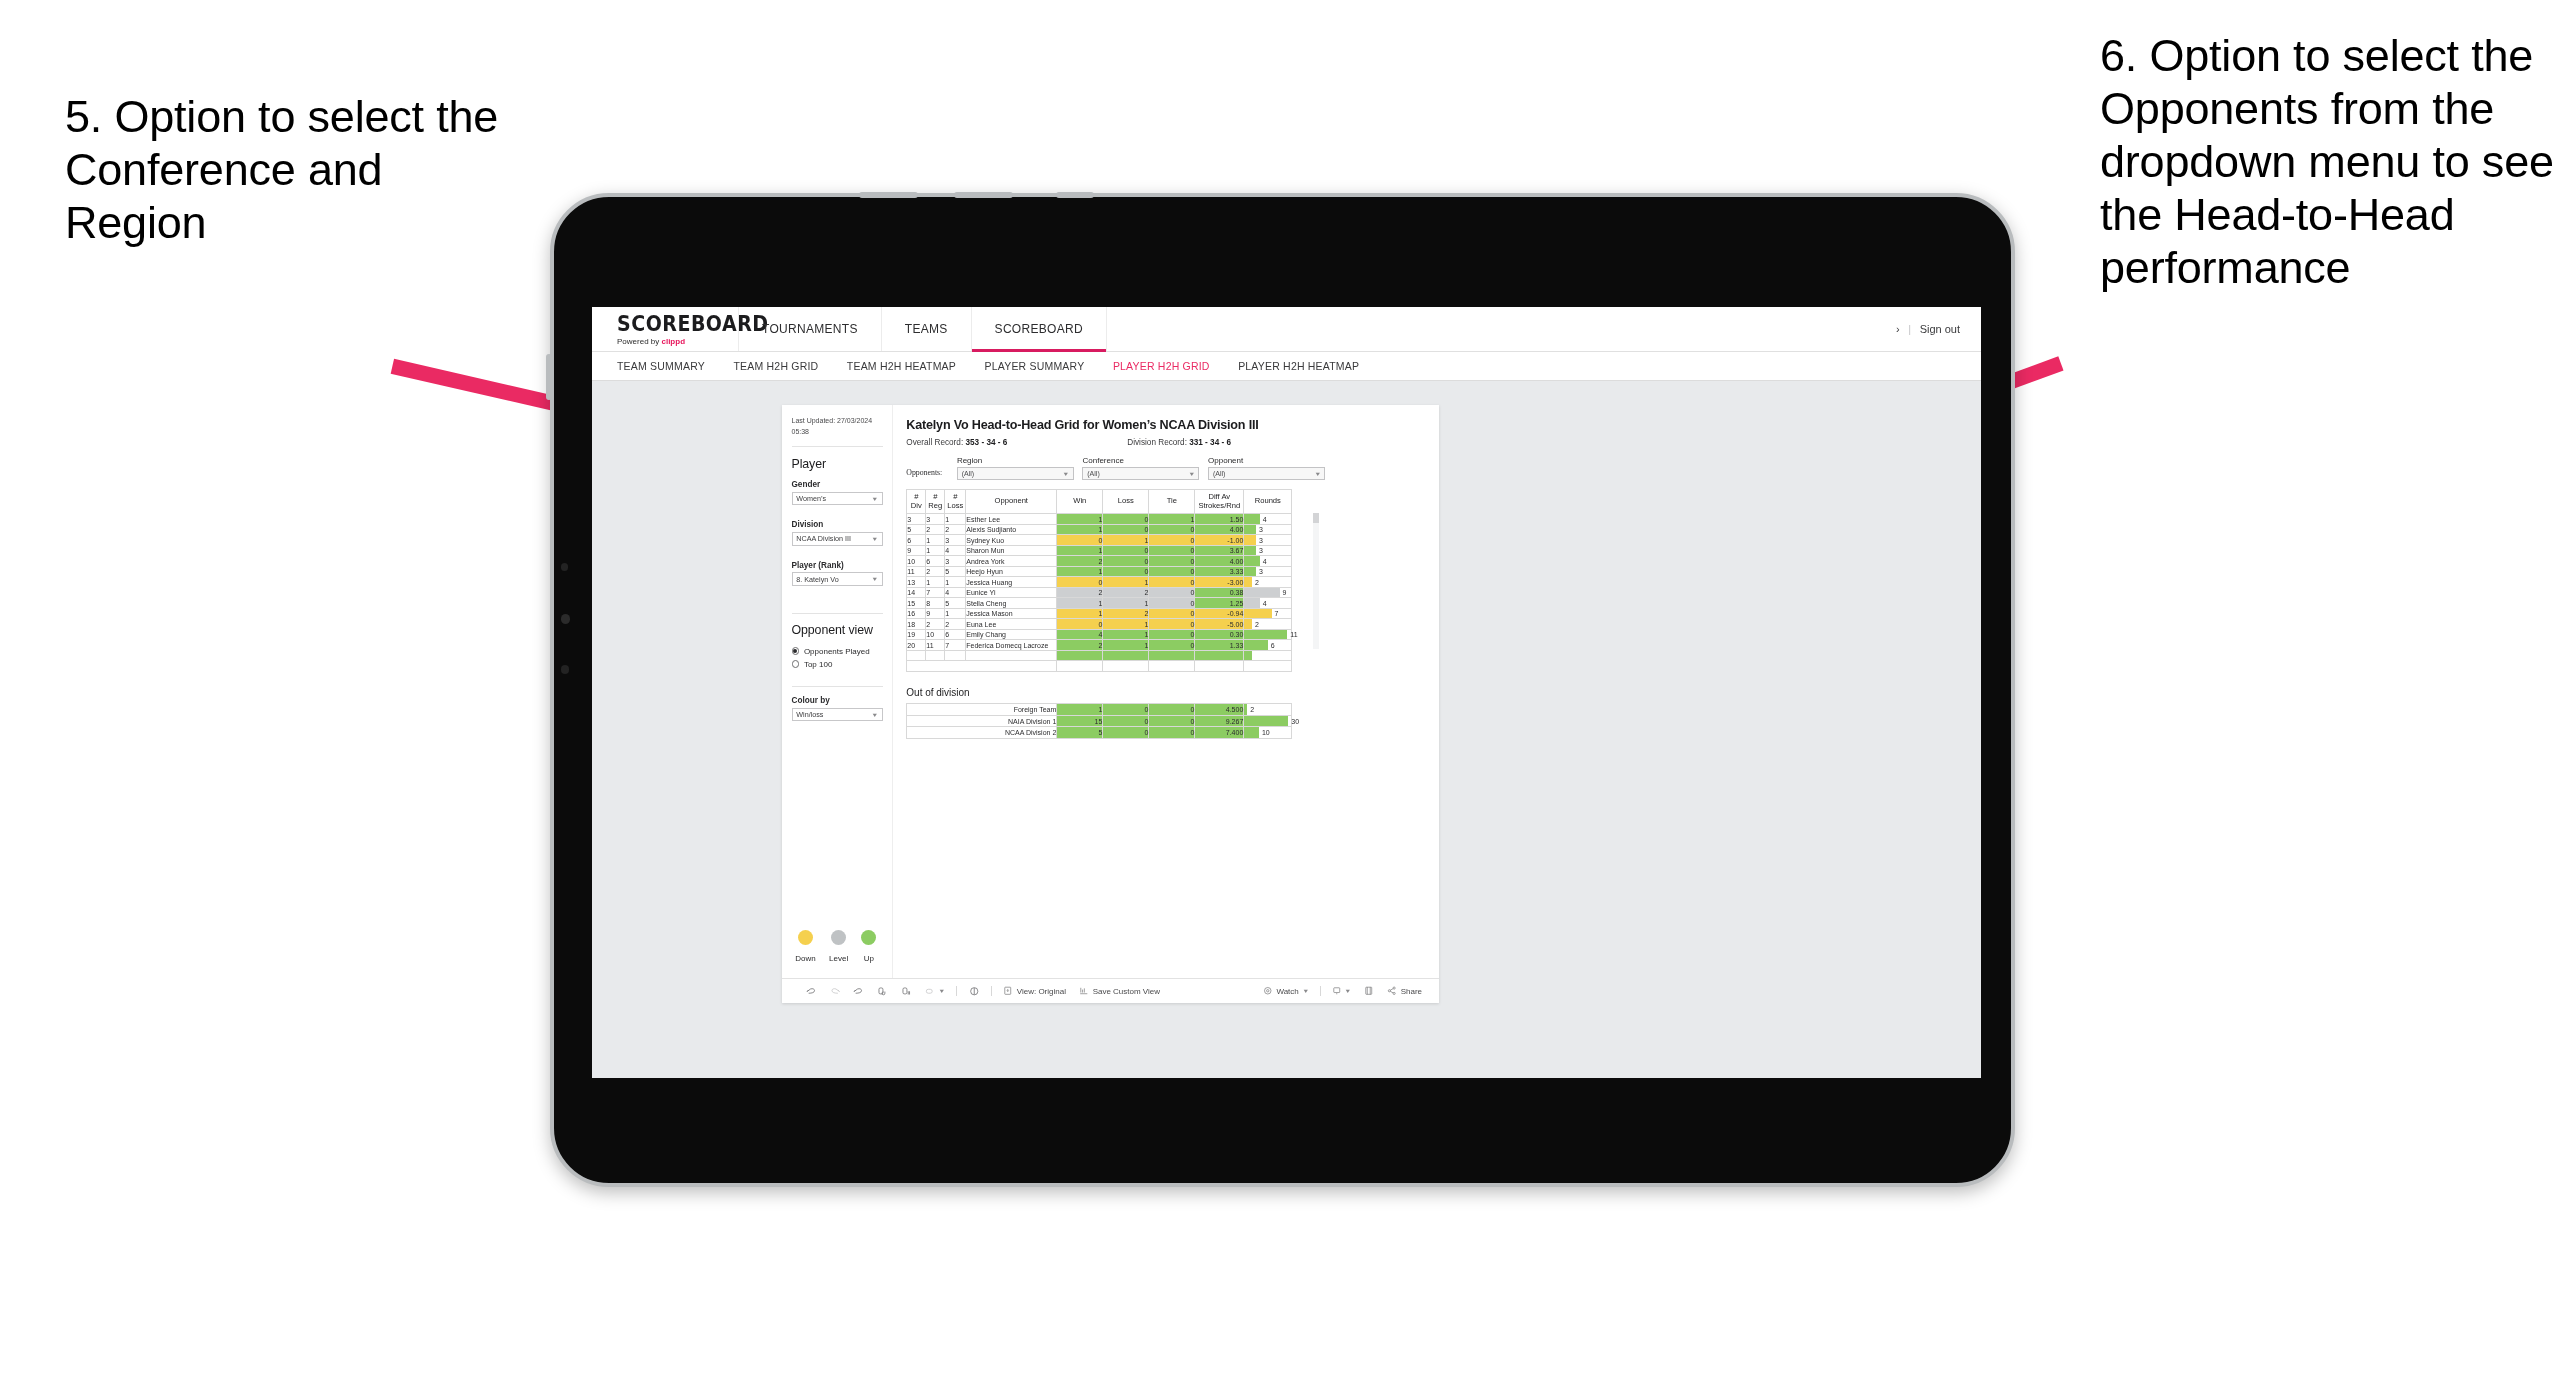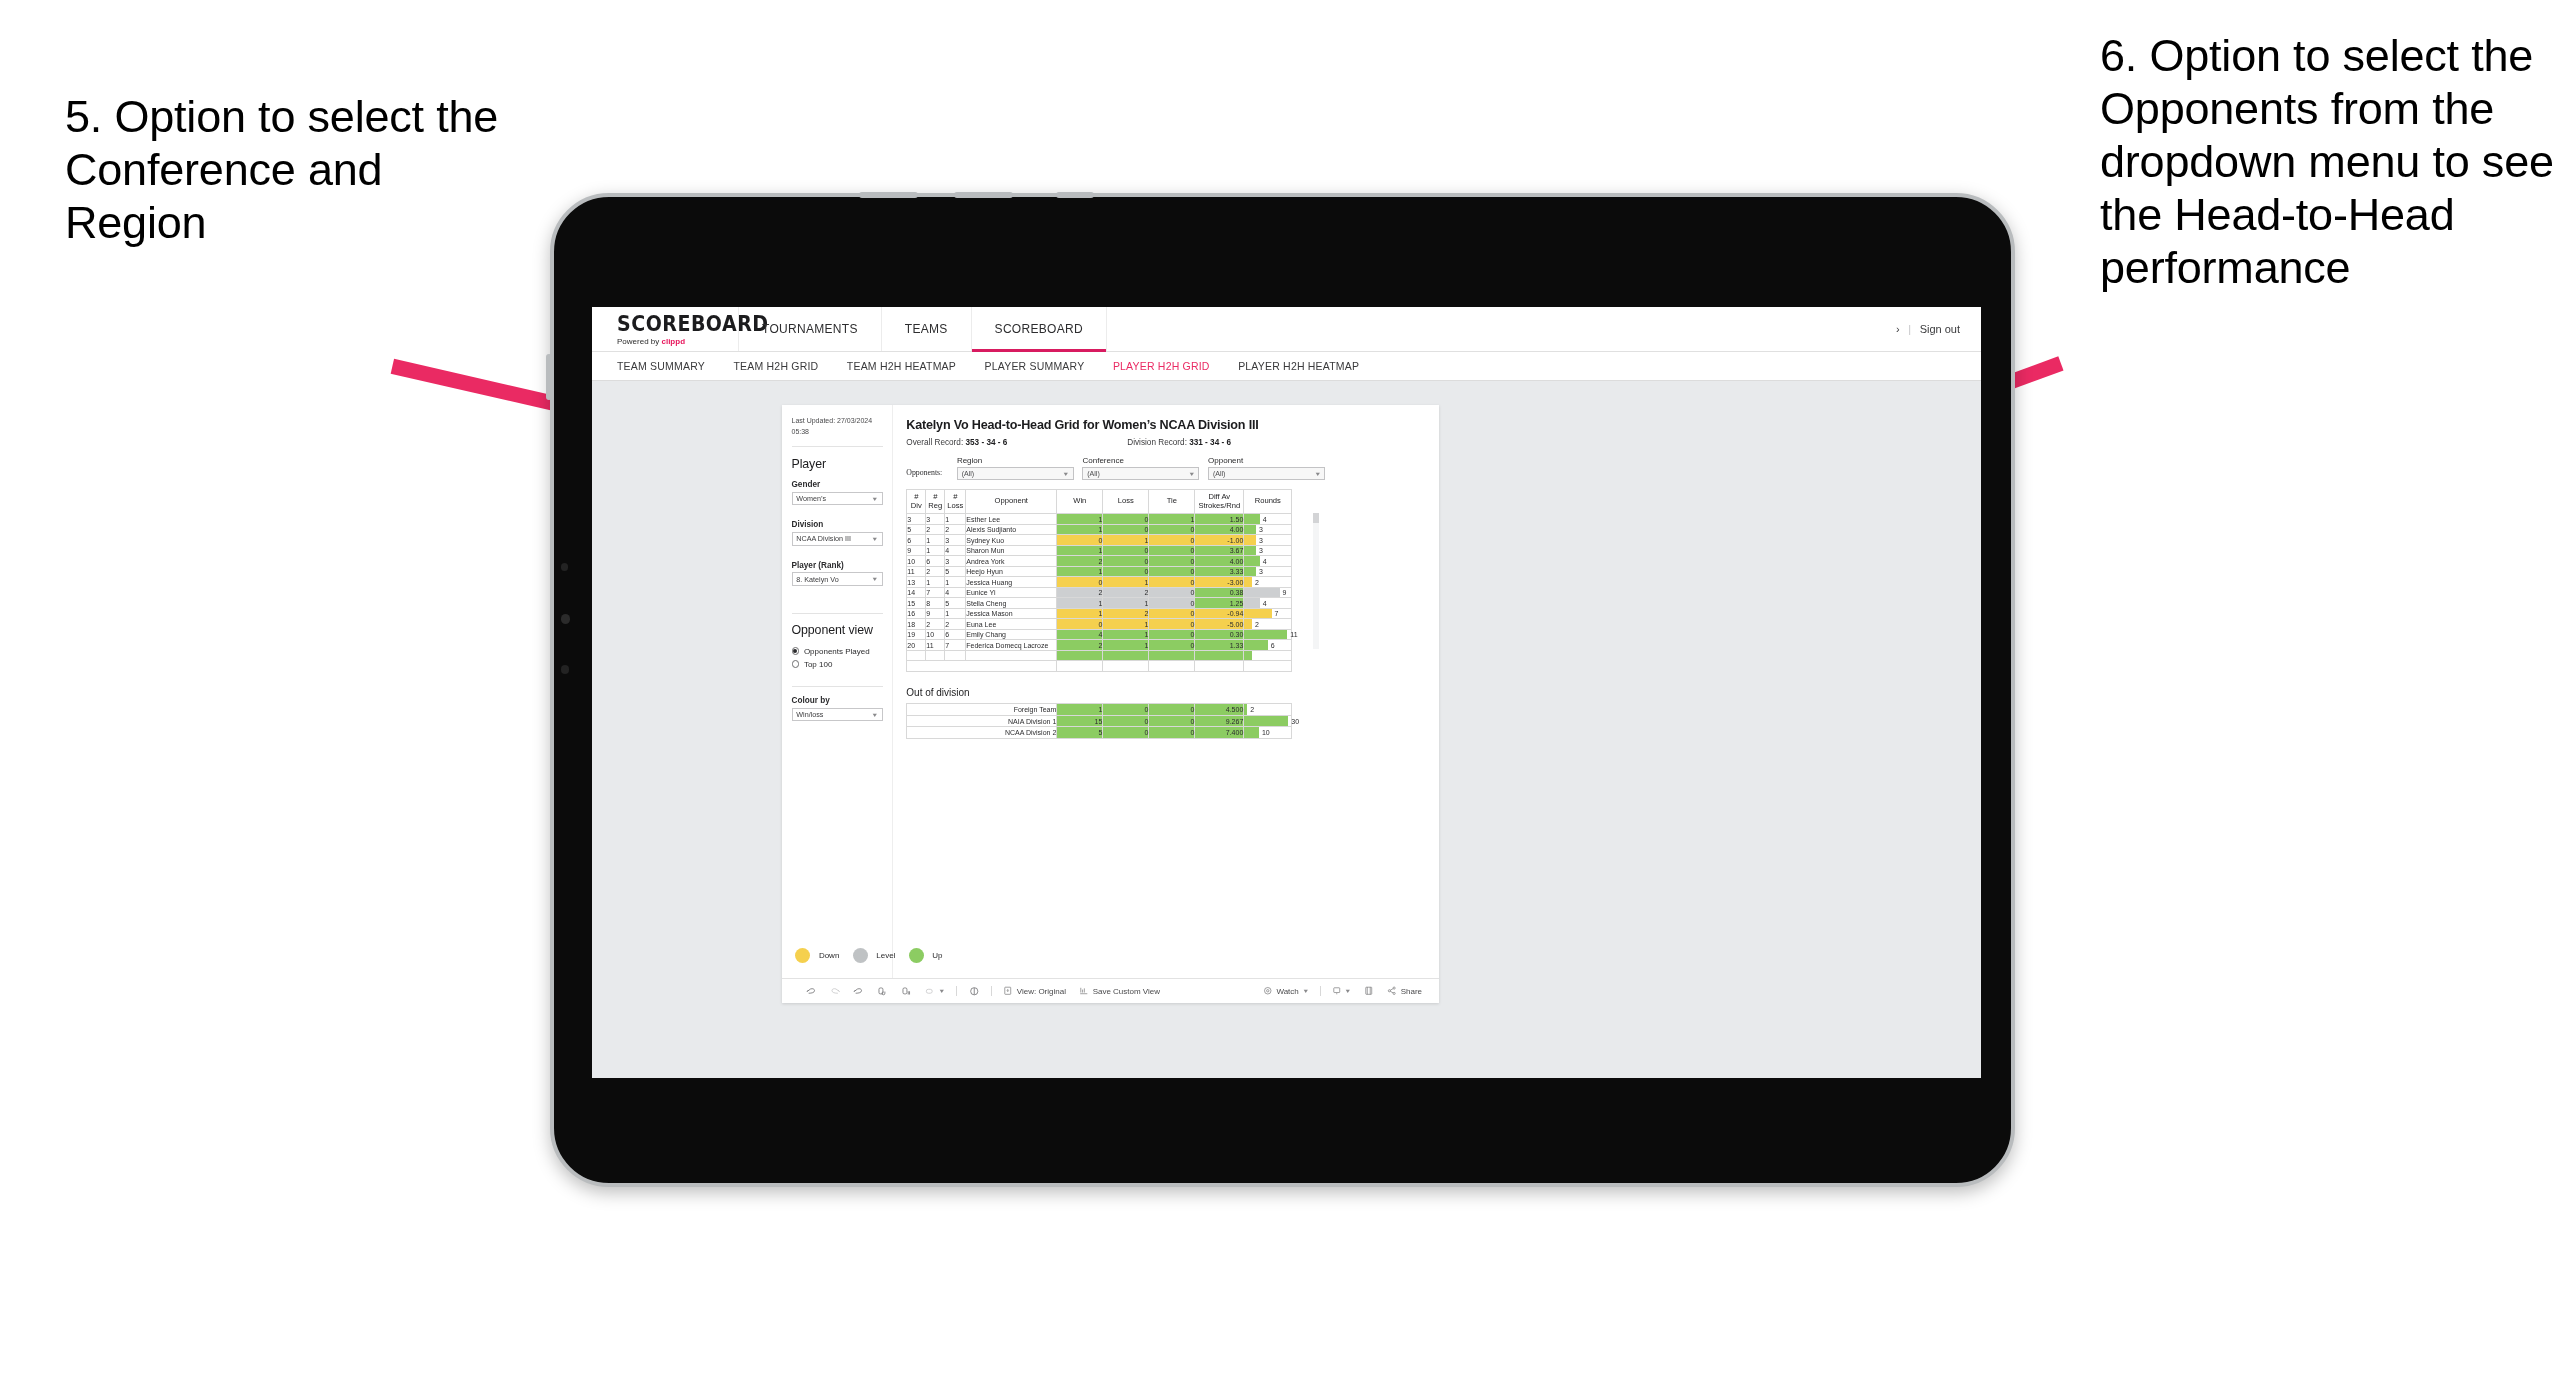--- a/index.html
+++ b/index.html
@@ -119,21 +119,21 @@
   .caret { font-size: 5.7px; color: #8a8a8c; transform: scaleX(1.25); }
   .sb-gap { height: 15px; }
   .radio-row { display: flex; align-items: center; gap: 4.8px; margin-top: 3.8px; font-size: 8px; color: #2b2b2d; cursor: pointer; }
   .radio {
     width: 7.6px; height: 7.6px; border-radius: 50%; border: 1px solid #6e6e70;
     display: inline-flex; align-items: center; justify-content: center; flex: 0 0 auto;
   }
   .radio.on::after { content: ""; width: 3.8px; height: 3.8px; border-radius: 50%; background: #2b2b2d; }
   #legend { margin-top: auto; padding: 0 9.5px 15px 9.5px; }
   #legend-dots { display: flex; gap: 13.3px; justify-content: flex-start; padding-left: 3.8px; }
-  .lg { display: flex; flex-direction: row; align-items: center; gap: 8.6px; }
+  .lg { display: flex; flex-direction: column; align-items: center; gap: 8.6px; }
   .lg-dot { width: 15px; height: 15px; border-radius: 50%; }
   .lg-txt { font-size: 8px; color: #2b2b2d; }
 
   
   #viz { flex: 1; padding: 13.3px 17px 0 13.3px; overflow: hidden; display: flex; flex-direction: column; }
   #viz-title { font-size: 12.6px; color: #1c1c1e; font-weight: 700; letter-spacing: -0.2px; }
   #records { display: flex; margin-top: 5.7px; font-size: 8.2px; color: #3a3a3c; }
   #records .r1 { width: 221px; }
   #records b { color: #1c1c1e; }
 

